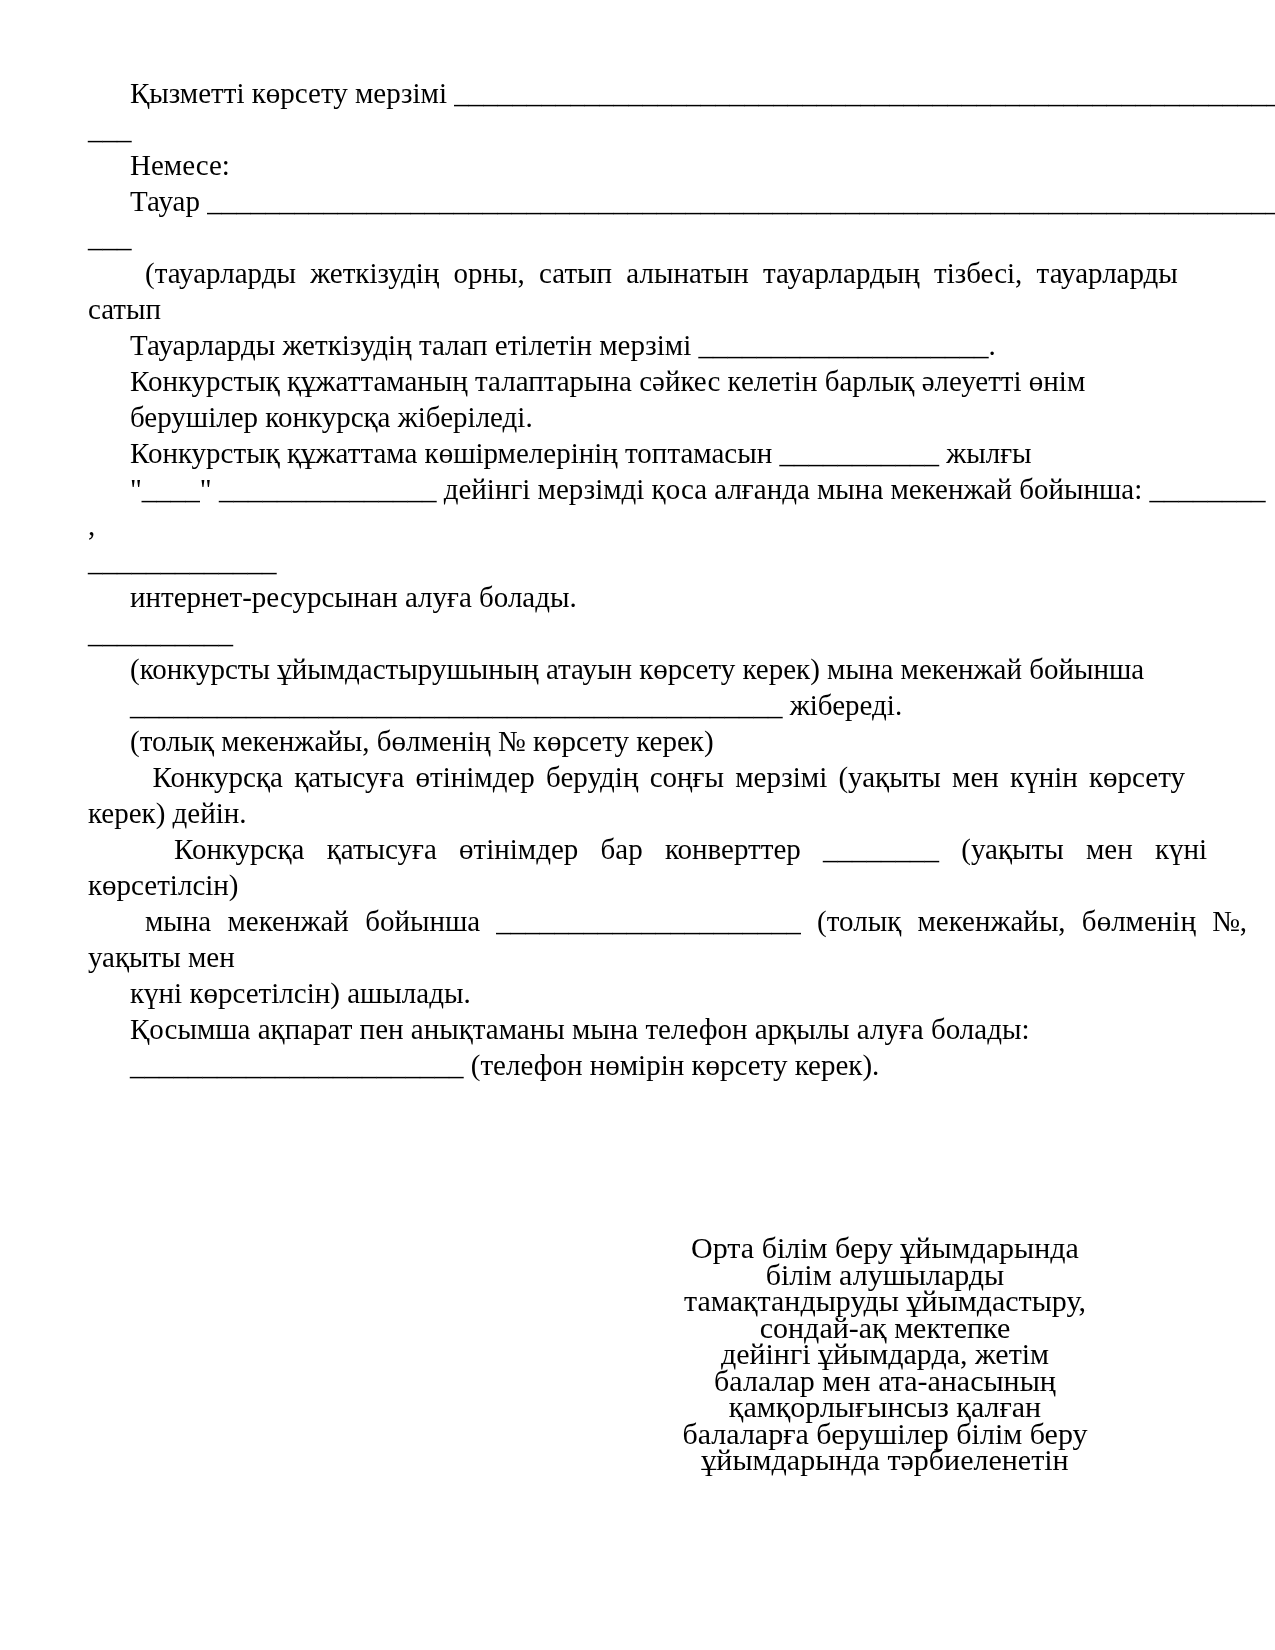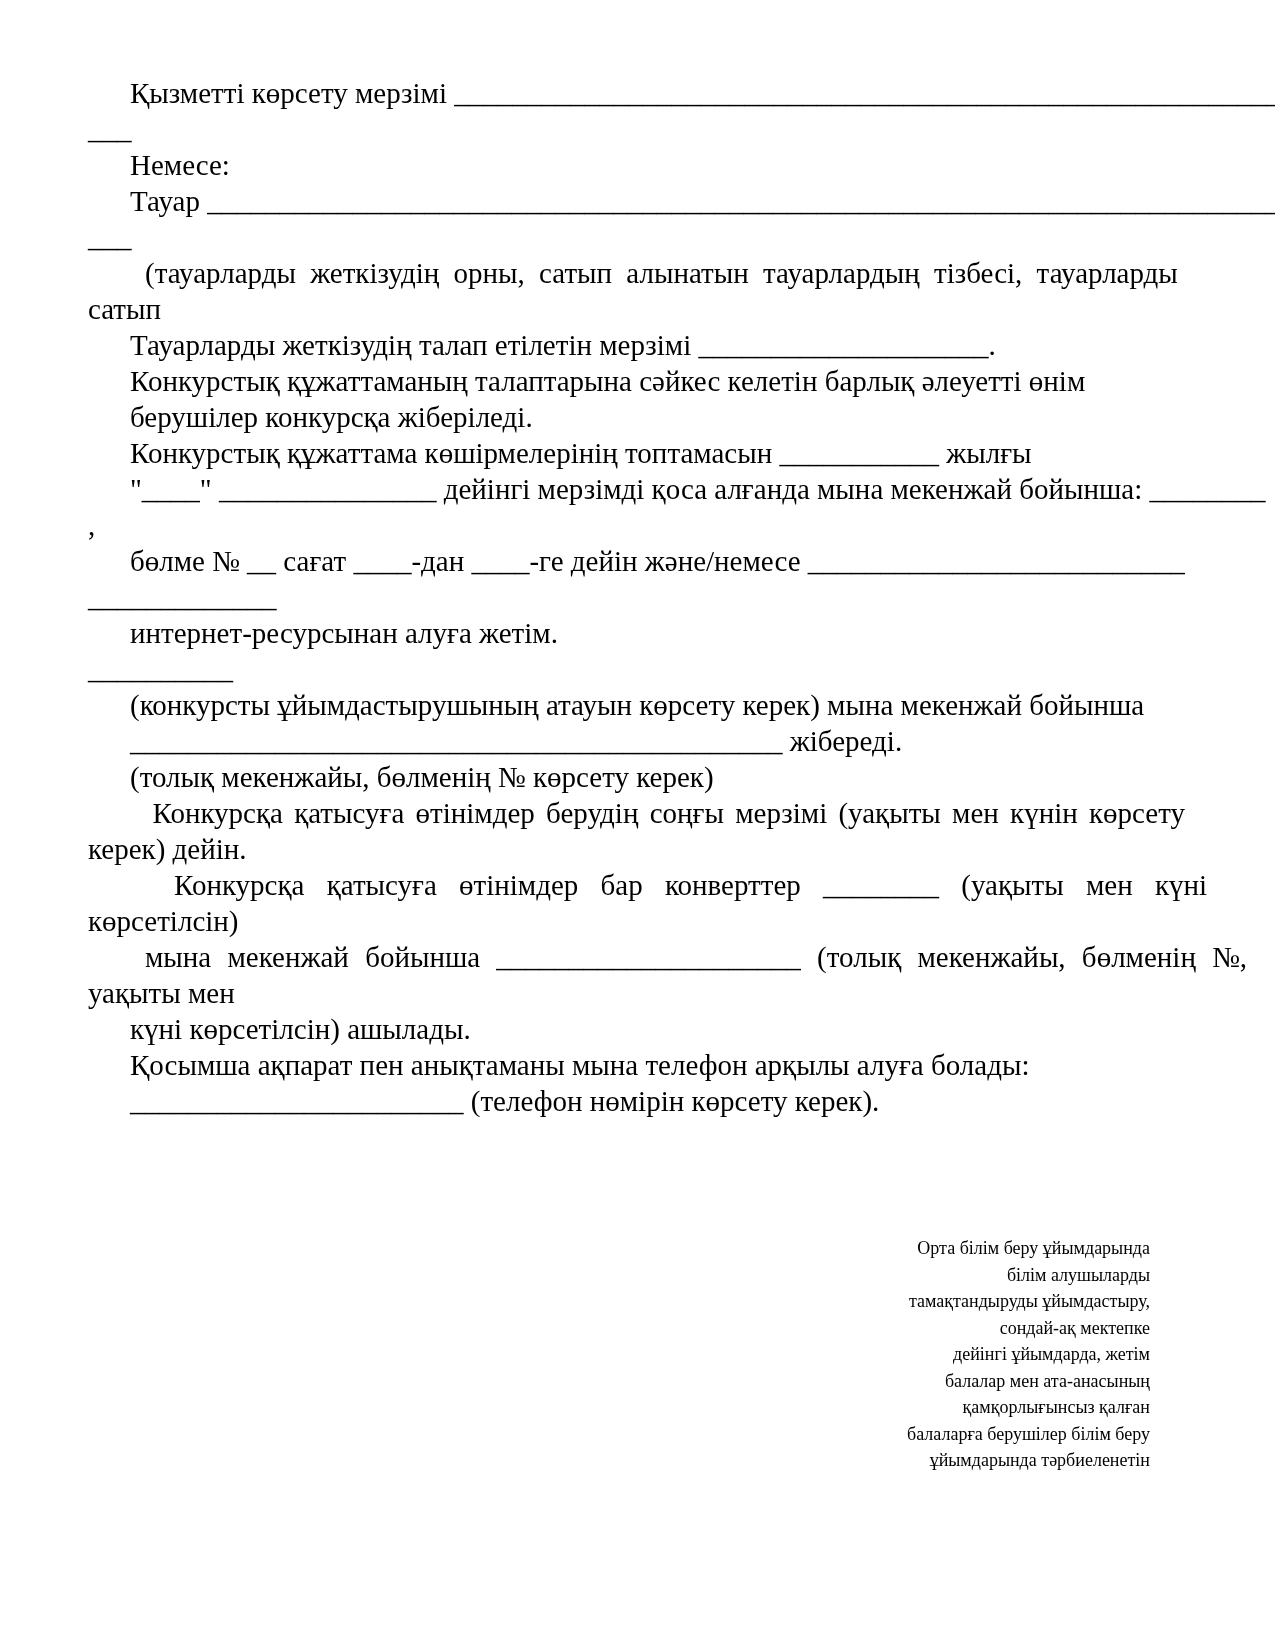--- a/index.html
+++ b/index.html
@@ -34,22 +34,22 @@
   .doc .line.indent3 { padding-left: 86px; }
   .doc .line.ws4  { word-spacing: 4px; text-align: right; }
   .doc .line.ws6  { word-spacing: 7px; }
   .doc .line.ws8  { word-spacing: 9px; }
   .doc .line.ws14 { word-spacing: 15px; }
   .annex {
     position: absolute;
     left: 620px;
     top: 1235px;
     width: 530px;
-    text-align: right;
-    font-size: 18px;
+    text-align: center;
+    font-size: 30px;
   }
   .annex .line {
     line-height: 26.5px;
     white-space: pre;
   }
 </style>
 </head>
 <body>
 
 <div class="page">
@@ -60,23 +60,22 @@
       <div class="line indent">Тауар _________________________________________________________________________________________</div>
       <div class="line">___</div>
       <div class="line indent2 ws6">(тауарларды жеткізудің орны, сатып алынатын тауарлардың тізбесі, тауарларды</div>
       <div class="line">сатып</div>
       <div class="line indent">Тауарларды жеткізудің талап етілетін мерзімі ____________________.</div>
       <div class="line indent">Конкурстық құжаттаманың талаптарына сәйкес келетін барлық әлеуетті өнім</div>
       <div class="line indent">берушілер конкурсқа жіберіледі.</div>
       <div class="line indent">Конкурстық құжаттама көшірмелерінің топтамасын ___________ жылғы</div>
       <div class="line indent">"____" _______________ дейінгі мерзімді қоса алғанда мына мекенжай бойынша: ________</div>
       <div class="line">,</div>
-      <div class="line indent">бөлме № __ сағат ____-дан ____-ге дейін және/немесе __________________________</div>
       <div class="line">_____________</div>
-      <div class="line indent">интернет-ресурсынан алуға жетім.</div>
+      <div class="line indent">интернет-ресурсынан алуға болады.</div>
       <div class="line">__________</div>
       <div class="line indent">(конкурсты ұйымдастырушының атауын көрсету керек) мына мекенжай бойынша</div>
       <div class="line indent">_____________________________________________ жібереді.</div>
       <div class="line indent">(толық мекенжайы, бөлменің № көрсету керек)</div>
       <div class="line indent2 ws4">Конкурсқа қатысуға өтінімдер берудің соңғы мерзімі (уақыты мен күнін көрсету</div>
       <div class="line">керек) дейін.</div>
       <div class="line indent3 ws14">Конкурсқа қатысуға өтінімдер бар конверттер ________ (уақыты мен күні</div>
       <div class="line">көрсетілсін)</div>
       <div class="line indent2 ws8">мына мекенжай бойынша _____________________ (толық мекенжайы, бөлменің №,</div>
       <div class="line">уақыты мен</div>

